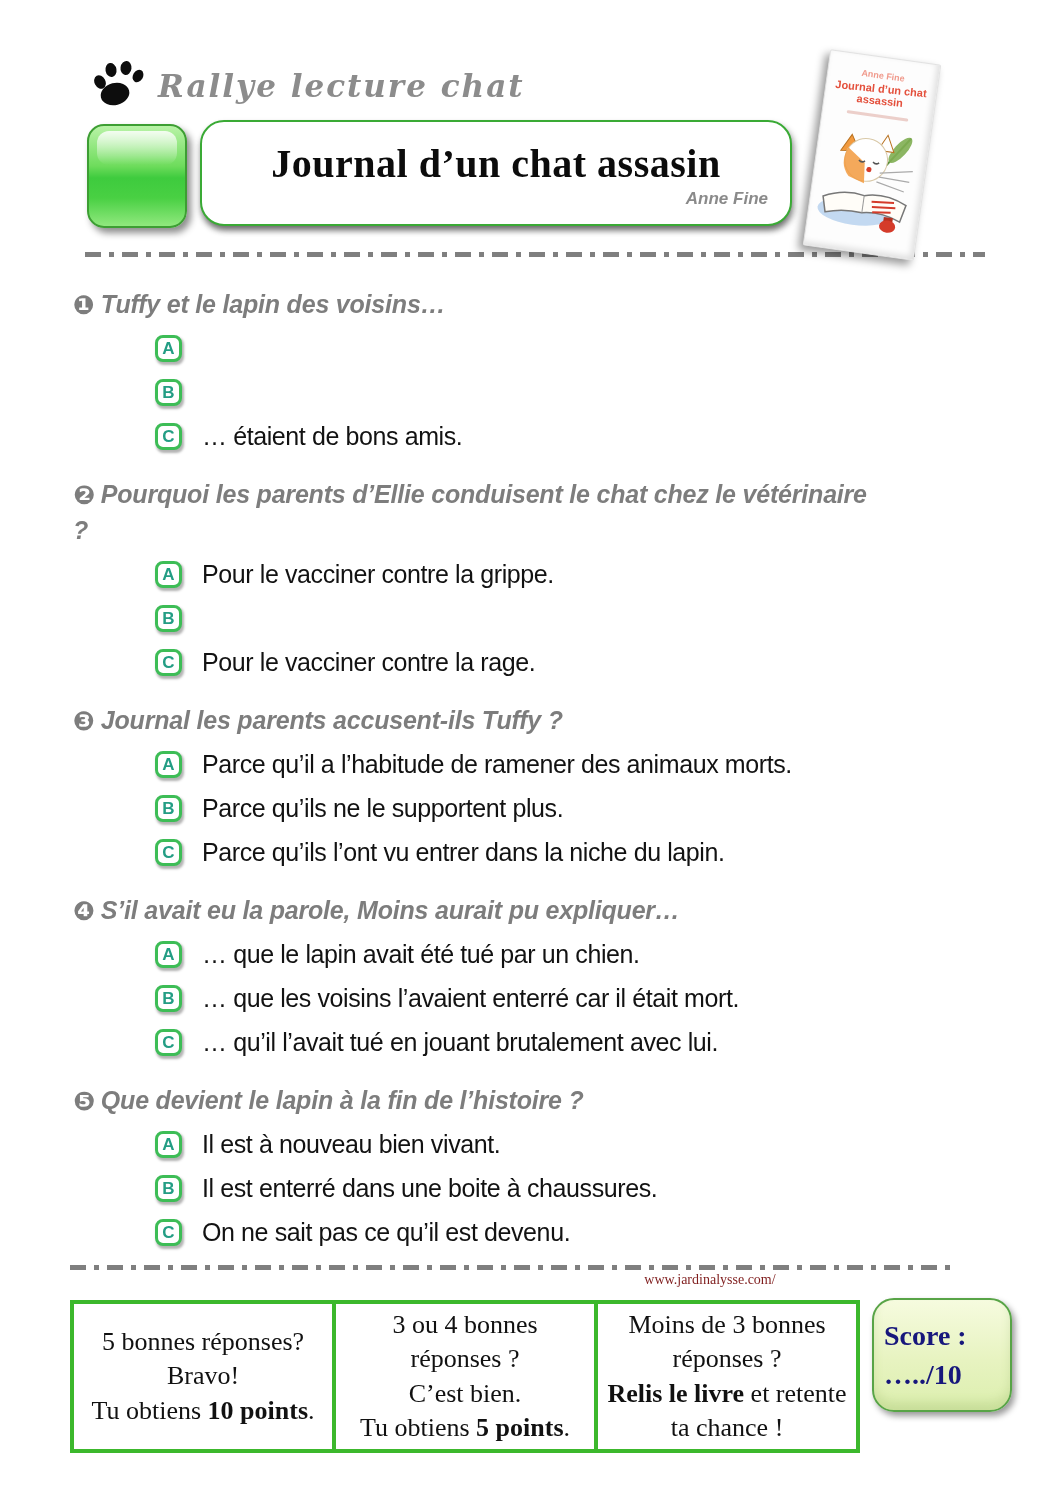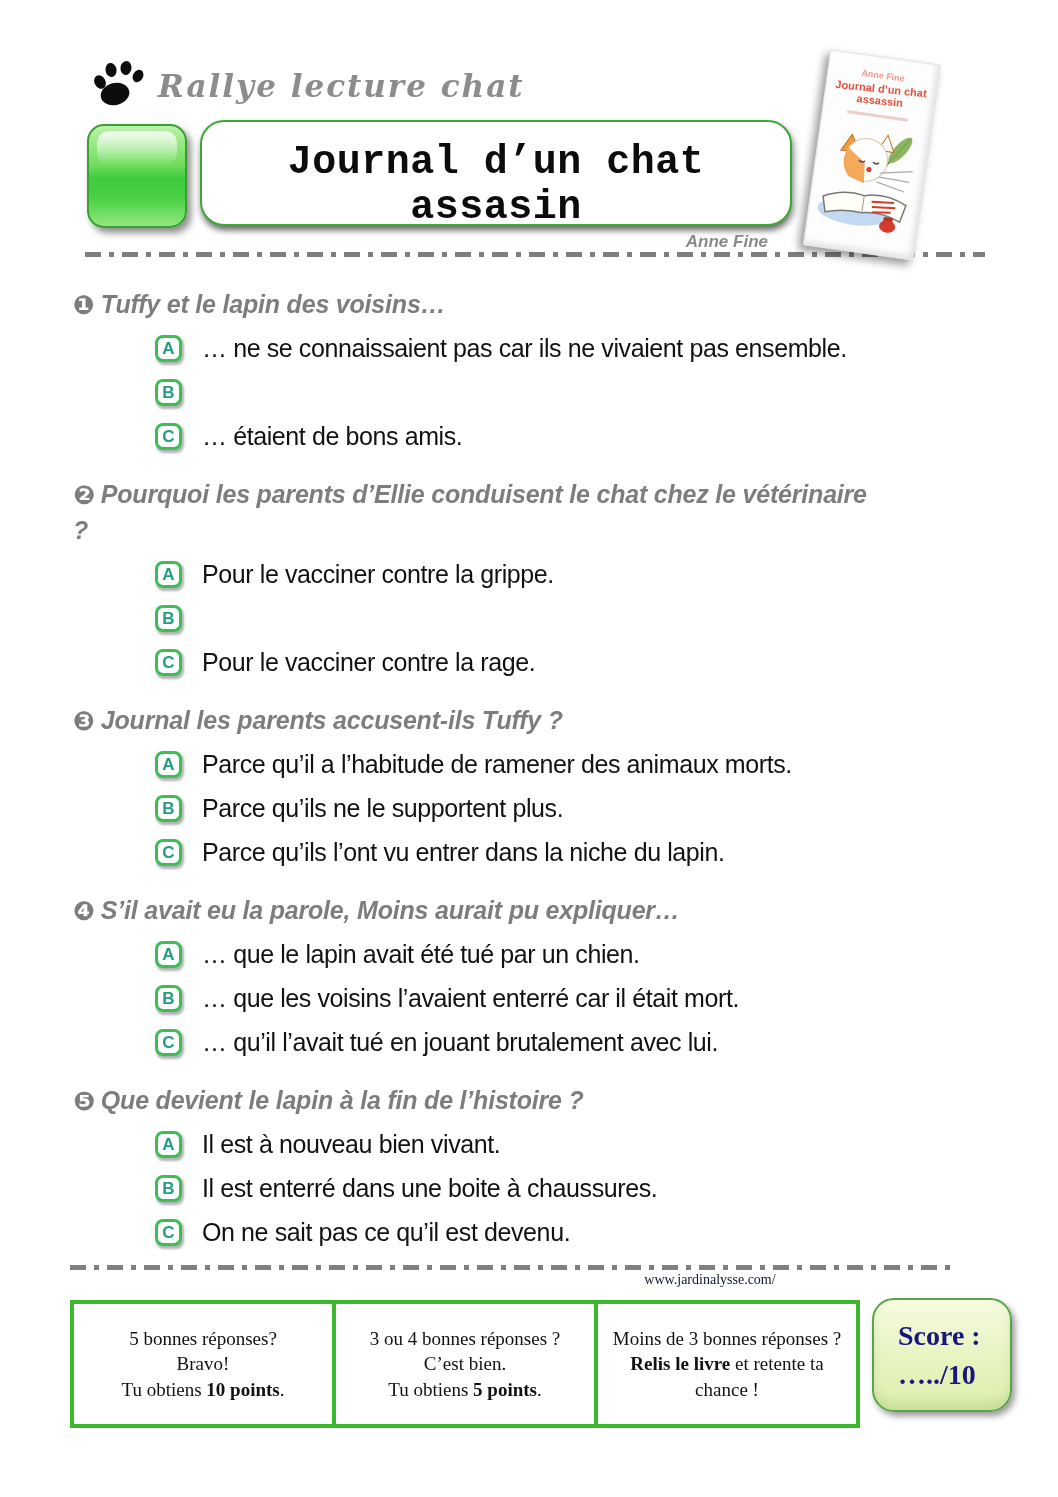--- a/index.html
+++ b/index.html
@@ -30,21 +30,21 @@
     border-radius:12px;
     background:linear-gradient(180deg,rgba(255,255,255,.85),rgba(255,255,255,0));
   }
   .title-box {
     position:absolute; left:200px; top:104px; width:592px; height:106px;
     background:#ffffff; border:2px solid #3aaa35; border-radius:24px;
     box-shadow:0 5px 6px -1px rgba(0,0,0,.45), 3px 4px 6px rgba(0,0,0,.25);
     padding-top:18px;
   }
   .book-title {
-    text-align:center; font-family:Liberation Mono, monospace; font-weight:bold;
+    text-align:center; font-family:Liberation Serif, serif; font-weight:bold;
     font-size:40px; color:#0c0c0c; letter-spacing:.5px;
   }
   .book-author {
     text-align:right; padding-right:22px; margin-top:2px;
     font-style:italic; font-weight:bold; font-size:17px; color:#8a8a8a;
   }
 
   
   .book-cover {
     position:absolute; left:816px; top:40px; width:112px; height:198px;
@@ -80,38 +80,38 @@
     flex:0 0 auto; width:27px; height:27px; margin-right:20px;
     border:3px solid #3dbd56; border-radius:8px; background:#ffffff;
     color:#239d84; font-weight:bold; font-size:17px; line-height:21px; text-align:center;
     box-shadow:1.5px 2.5px 2.5px rgba(0,0,0,.3);
   }
   .option-text { font-size:25px; color:#121212; letter-spacing:-0.4px; white-space:nowrap; }
 
   
   .website {
     position:absolute; left:560px; top:1256px; width:300px; text-align:center;
-    font-family:"Liberation Serif", serif; font-size:14px; color:#0f172a;
+    font-family:"Liberation Serif", serif; font-size:14px; color:#7f1d1d;
   }
   .score-table {
     position:absolute; left:70px; top:1284px; width:790px; height:128px;
     border-collapse:collapse; table-layout:fixed;
-    font-family:"Liberation Serif", serif; font-size:19px; color:#111;
+    font-family:"Liberation Serif", serif; font-size:26px; color:#111;
   }
   .score-table td {
     border:4px solid #3cb82c; text-align:center; vertical-align:middle;
     line-height:1.32; padding:4px 8px; background:#ffffff;
   }
   .score-box {
     position:absolute; left:872px; top:1282px; width:140px; height:114px;
     border:2px solid #58a447; border-radius:22px;
     background:linear-gradient(180deg,#f6fbdf 0%,#e7f3c0 55%,#dcefae 100%);
     box-shadow:3px 4px 6px rgba(0,0,0,.4), inset 0 -8px 10px rgba(110,150,60,.18);
     display:flex; flex-direction:column; justify-content:center;
-    padding-left:24px;
+    padding-left:10px;
     font-family:"Liberation Serif", serif; font-weight:bold; font-size:28px;
     color:#17177c; line-height:1.4;
   }
 </style>
 </head>
 <body>
 
 <div class="page">
 
   <div class="paw">
@@ -158,21 +158,20 @@
   <div class="dashline dash-top"></div>
 
   <div class="questions">
 
     <div class="question">
       <div class="q-header">
         <span class="q-num">❶</span><span>Tuffy et le lapin des voisins…</span>
       </div>
       <div class="option">
         <span class="badge">A</span>
-        <span class="option-text">… ne se connaissaient pas car ils ne vivaient pas ensemble.</span>
       </div>
       <div class="option">
         <span class="badge">B</span>
       </div>
       <div class="option">
         <span class="badge">C</span>
         <span class="option-text">… étaient de bons amis.</span>
       </div>
     </div>
 

